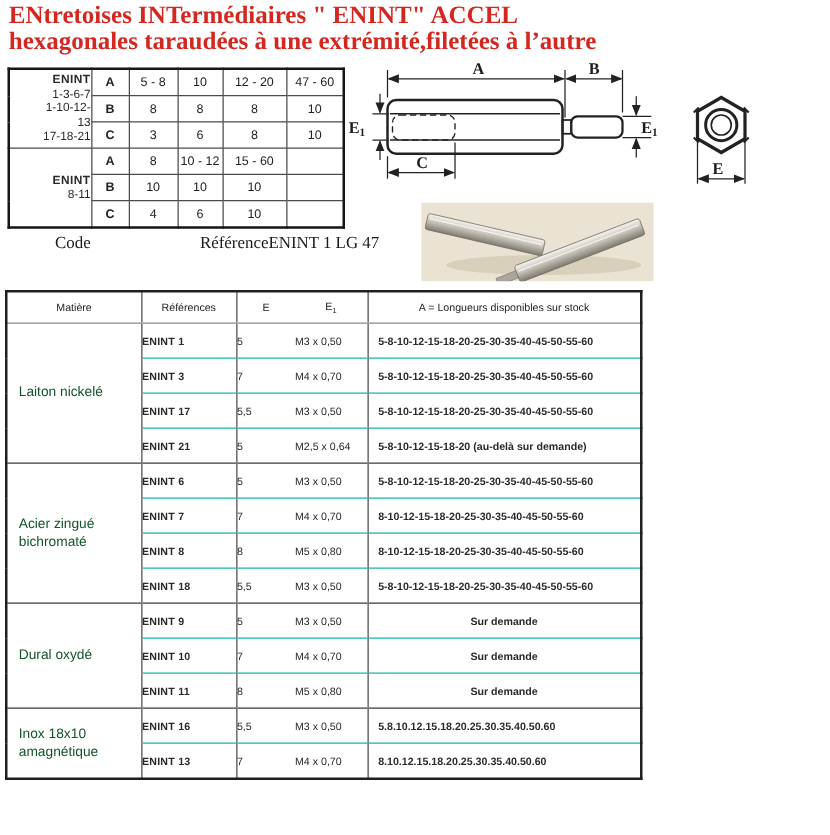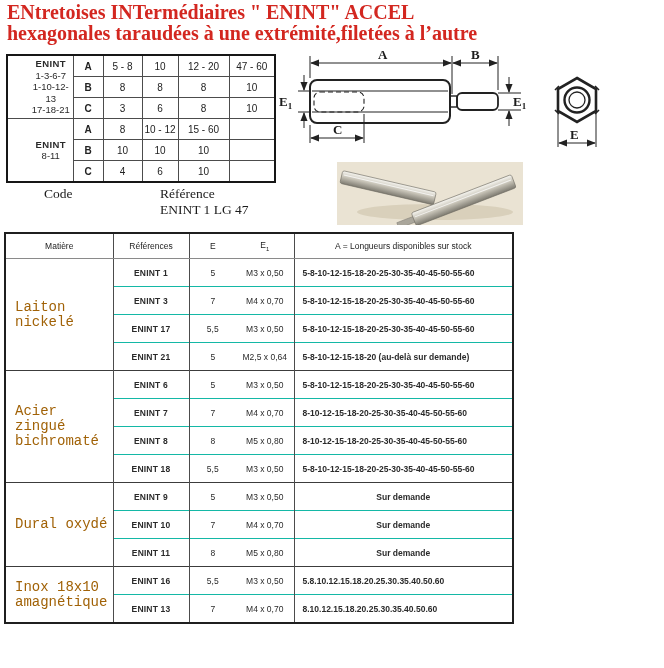--- a/index.html
+++ b/index.html
@@ -17,60 +17,60 @@
   .dim-table{
     position:absolute;left:6px;top:54px;
     border-collapse:collapse;table-layout:fixed;
     border:2px solid #161616;
   }
   .dim-table td{
     border:1px solid #4c4c4c;height:20px;padding:0;
     font-size:10px;color:#222;text-align:center;vertical-align:middle;
   }
   .dim-table td.lbl{
-    text-align:center;padding-left:21px;font-size:9.5px;line-height:11.5px;color:#2a2a2a;
+    text-align:right;padding-left:21px;font-size:9.5px;line-height:11.5px;color:#2a2a2a;
   }
   .dim-table td.lbl .b{font-weight:700;letter-spacing:.4px;}
   .dim-table td.abc{font-weight:700;}
   
   .drawing{position:absolute;left:278px;top:50px;}
   .drawing text{
     font-family:"Liberation Serif",serif;font-weight:700;font-size:13px;fill:#1c1c1c;
   }
   
   .order{
     position:absolute;left:44px;top:186px;display:flex;
     font-family:"Liberation Serif",serif;font-size:13.5px;line-height:16px;color:#1a1a1a;
   }
-  .order .col{display:flex;flex-direction:column;}
+  .order .col{display:flex;flex-direction:row;}
   .order .col.c1{width:116px;}
   
   .photo{position:absolute;left:337px;top:162px;}
   
   .pt{
     position:absolute;left:4px;top:232px;
     border-collapse:collapse;table-layout:fixed;width:508px;
     border:2px solid #1f1f1f;color:#2a2a2a;padding-left:48px;
   }
   .pt th{
     font-weight:400;font-size:8.5px;height:24px;padding:0;
     border-bottom:1px solid #8a8a8a;text-align:center;vertical-align:middle;color:#222;
   }
   .pt td{
-    font-size:8.5px;height:27px;padding:0;text-align:center;vertical-align:middle;
+    font-size:8.5px;height:27px;padding:0;text-align:left;vertical-align:middle;
   }
   .pt th.bl,.pt td.bl{border-left:1px solid #4c4c4c;}           
   .pt tbody td{border-top:1px solid #14b8a6;}                    
   .pt tbody tr.gs td{border-top:1.5px solid #3c3c3c;}            
   .pt td.ref{font-weight:700;letter-spacing:.2px;}
   .pt td.a{text-align:left;padding-left:8px;font-weight:bold;}
   .pt td.a.center{text-align:center;padding-left:0;margin-left:36px;}
   .pt td.mat{
-    font-size:14px;line-height:15px;color:#a16207;
-    text-align:left;padding-left:9px;font-family:Liberation Mono, monospace;
+    font-size:11px;line-height:15px;color:#14532d;
+    text-align:left;padding-left:9px;
   }
   sub{font-size:70%;}
 </style>
 </head>
 <body>
 
 <div class="title">
   <div>ENtretoises INTermédiaires " ENINT"  ACCEL</div>
   <div>hexagonales taraudées à une extrémité,filetées à l’autre</div>
 </div>

